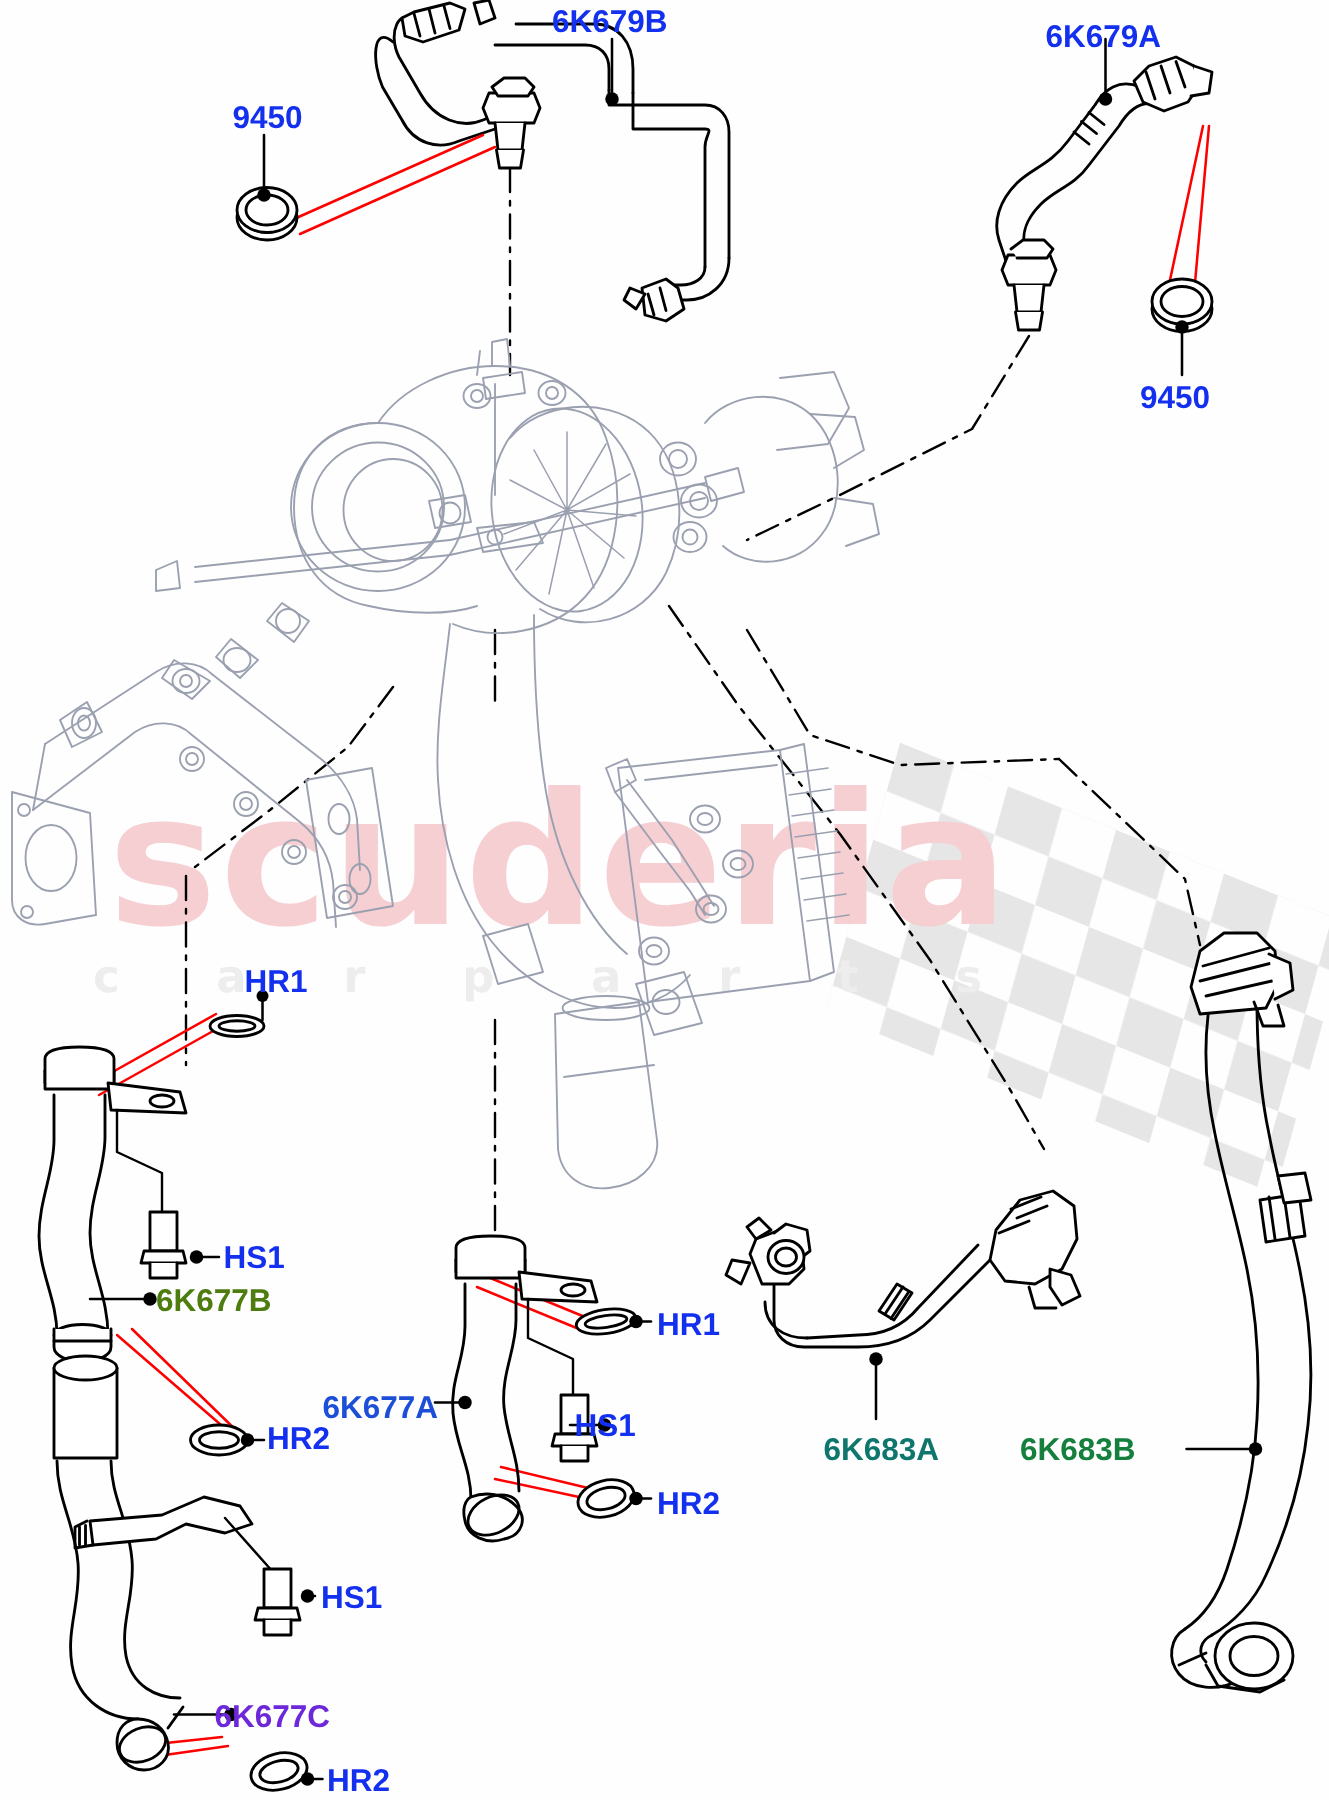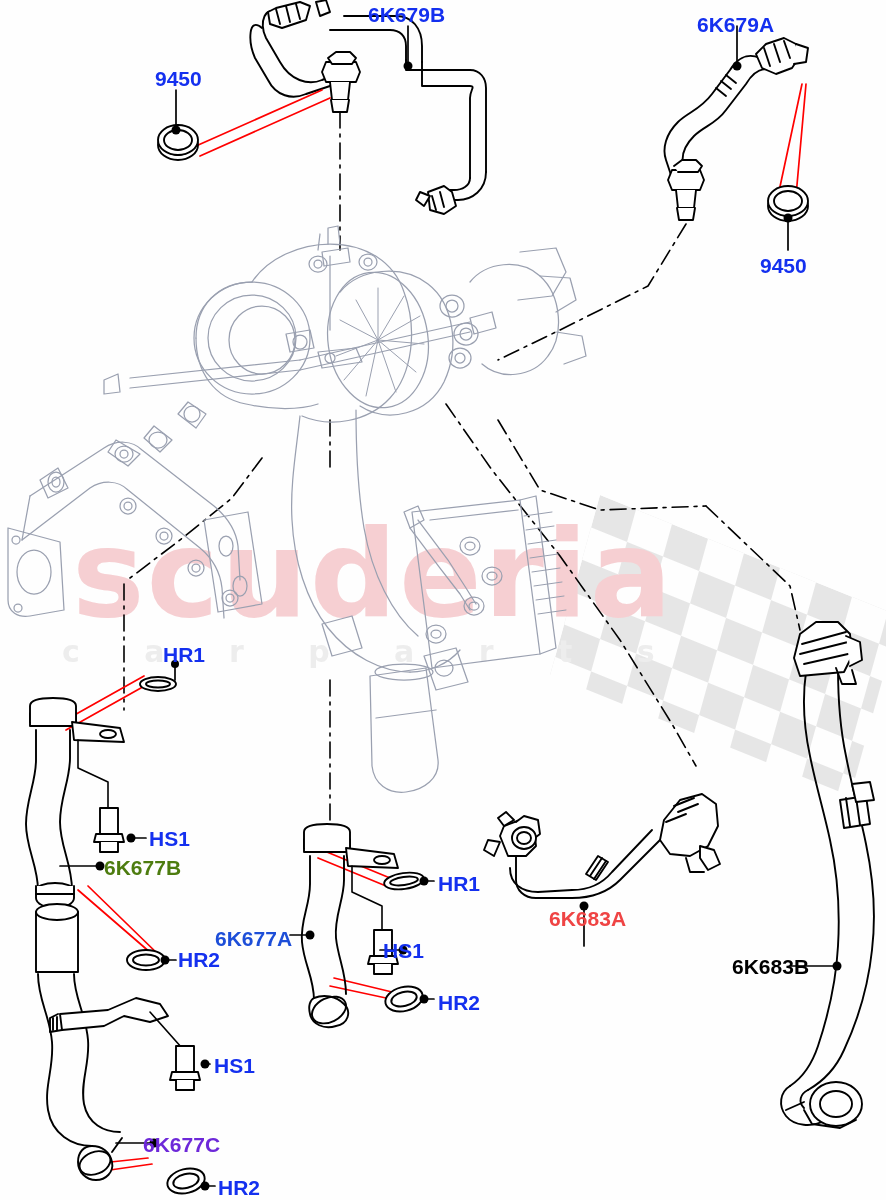--- a/index.html
+++ b/index.html
@@ -456,17 +456,17 @@
       <div class="lbl" style="left: 149px; top: 828px; color: rgb(20, 48, 239);">HS1</div>
       <div class="lbl" style="left: 104px; top: 857px; color: #4d7c0f;">6K677B</div>
       <div class="lbl" style="left: 178px; top: 949px; color: rgb(20, 48, 239);">HR2</div>
       <div class="lbl" style="left: 214px; top: 1055px; color: rgb(20, 48, 239);">HS1</div>
       <div class="lbl" style="left: 143px; top: 1134px; color: #6d28d9;">6K677C</div>
       <div class="lbl" style="left: 218px; top: 1177px; color: rgb(20, 48, 239);">HR2</div>
       <div class="lbl" style="left: 215px; top: 928px; color: #1d4ed8;">6K677A</div>
       <div class="lbl" style="left: 438px; top: 873px; color: rgb(20, 48, 239);">HR1</div>
       <div class="lbl" style="left: 383px; top: 940px; color: rgb(20, 48, 239);">HS1</div>
       <div class="lbl" style="left: 438px; top: 992px; color: rgb(20, 48, 239);">HR2</div>
-      <div class="lbl" style="left: 549px; top: 908px; color: #ef4444;">6K683A</div>
-      <div class="lbl" style="left: 732px; top: 956px; color: #000000;">6K683B</div>
+      <div class="lbl" style="left: 549px; top: 956px; color: #0f766e;">6K683A</div>
+      <div class="lbl" style="left: 680px; top: 956px; color: #15803d;">6K683B</div>
     </div>
 
 </div>
 
 </body></html>

